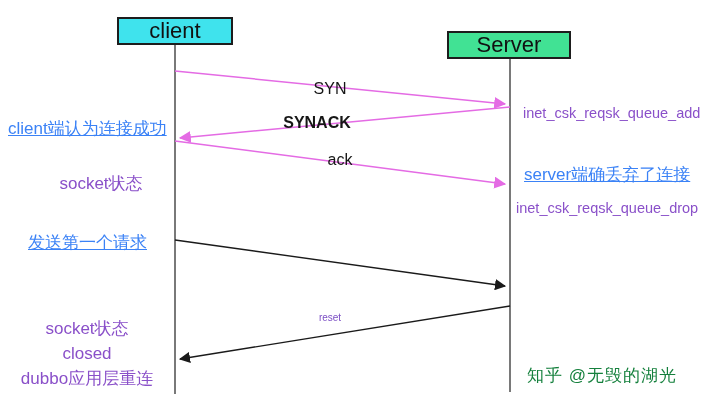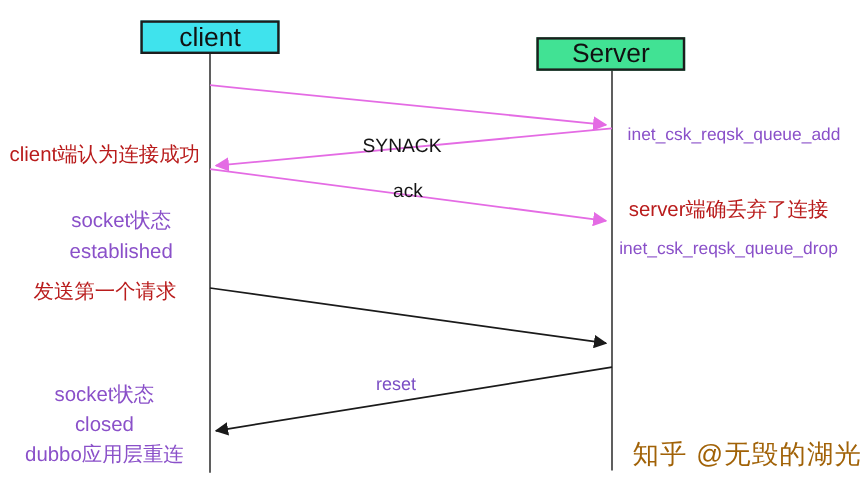--- a/index.html
+++ b/index.html
@@ -24,26 +24,26 @@
     justify-content: center;
     font-size: 22px;
     color: #111;
   }
   .actor-client { left: 117px; width: 116px; background: #3fe3ed; }
   .actor-server { left: 447px; width: 124px; background: #41e294; margin-top: 14px; }
 
   .lbl { position: absolute; white-space: nowrap; }
   .msg { font-size: 16px; color: #161616; text-align: center; }
   .purple { color: #8a50c9; }
-  .black-note { color: #b91c1c; }
+  .black-note { color: #3b82f6; text-decoration: underline; }
 
   .msg-syn    { left: 285px; top: 80px;  width: 90px; }
-  .msg-synack { left: 290px; top: 114px; width: 90px; }
+  .msg-synack { left: 272px; top: 114px; width: 90px; font-weight: bold; }
   .msg-ack    { left: 295px; top: 151px; width: 90px; text-align: center; }
-  .msg-reset  { left: 285px; top: 312px; width: 90px; font-size: 15px; color: #7b4ec4; }
+  .msg-reset  { left: 285px; top: 312px; width: 90px; font-size: 10px; color: #7b4ec4; }
 
   .note-connect-success { left: 8px;  top: 117px; font-size: 17px; }
   .note-established {
     left: 25px; top: 171px; width: 152px;
     text-align: center; font-size: 17px; line-height: 26px;
     white-space: normal; position: absolute;
   }
   .note-first-request { left: 28px; top: 231px; font-size: 17px; }
   .note-closed {
     left: 2px; top: 316px; width: 170px;
@@ -52,22 +52,22 @@
   }
 
   .note-queue-add  { left: 523px; top: 105px; font-size: 14.5px; }
   .note-drop-conn  { left: 524px; top: 163px; font-size: 17px; }
   .note-queue-drop { left: 516px; top: 200px; font-size: 14.5px; }
   .note-not-found  {
     left: 528px; top: 276px; font-size: 14px; line-height: 20px;
     white-space: normal; width: 185px; position: absolute; color: #161616;
   }
   .watermark {
-    left: 527px; top: 364px; font-size: 22px;
-    color: #a16207; text-shadow: 1px 1px 0 #ffffff;
+    left: 527px; top: 364px; font-size: 17px;
+    color: #15803d; text-shadow: 1px 1px 0 #ffffff;
     letter-spacing: 1px;
   }
 </style>
 </head>
 <body>
 
 <div class="stage">
 
   <svg class="layer" width="720" height="405" viewBox="0 0 720 405">
     <defs>
@@ -90,29 +90,29 @@
     <line x1="510" y1="306" x2="180" y2="359" stroke="#1a1a1a" stroke-width="1.4" marker-end="url(#arr-black)"></line>
   </svg>
 
   <div class="actor-box actor-client">
     <span>client</span>
   </div>
   <div class="actor-box actor-server">
     <span>Server</span>
   </div>
 
+  <div class="lbl msg msg-syn">SYN</div>
   <div class="lbl msg msg-synack">SYNACK</div>
   <div class="lbl msg msg-ack">ack</div>
   <div class="lbl msg msg-reset">reset</div>
 
   <div class="lbl black-note note-connect-success">client端认为连接成功</div>
 
   <div class="note-established purple">
     <div>socket状态</div>
-    <div>established</div>
   </div>
 
   <div class="lbl black-note note-first-request">发送第一个请求</div>
 
   <div class="note-closed purple">
     <div>socket状态</div>
     <div>closed</div>
     <div>dubbo应用层重连</div>
   </div>
 

